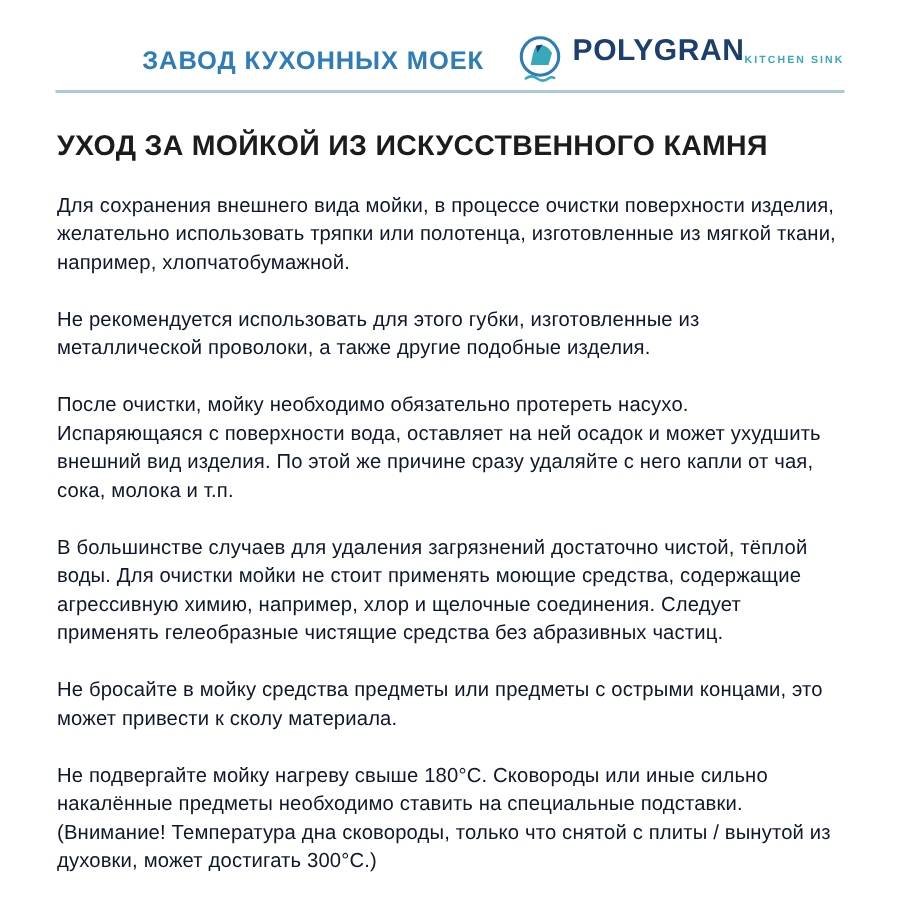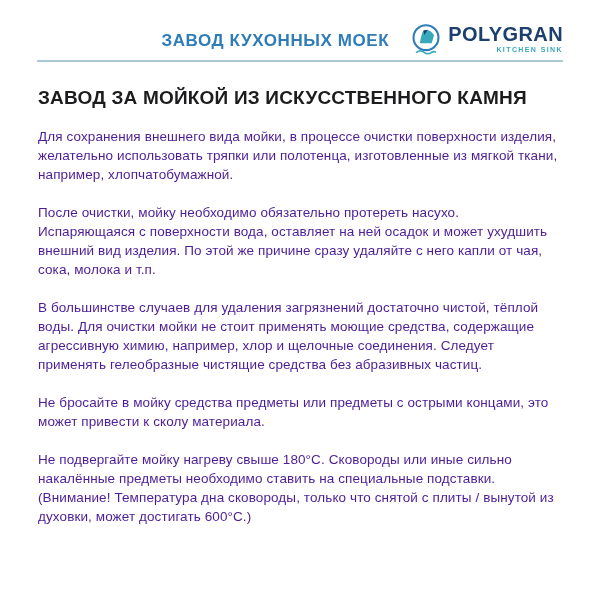--- a/index.html
+++ b/index.html
@@ -28,21 +28,21 @@
     letter-spacing: 0.6px;
     white-space: nowrap;
     margin-right: 2px;
   }
   .logo-group {
     display: flex;
     align-items: flex-start;
     gap: 5px;
   }
   .logo-icon { display: block; margin-top: -2px; }
-  .brand-col { display: flex; flex-direction: column; align-items: flex-end; }
+  .brand-col { display: flex; align-items: flex-end; }
   .brand-name {
     color: #1d3f6d;
     font-size: 20px;
     font-weight: bold;
     letter-spacing: 0.4px;
     line-height: 20px;
   }
   .brand-sub {
     color: #38a8ba;
     font-size: 7px;
@@ -58,21 +58,21 @@
   }
   .doc-title {
     color: #1c1c1e;
     font-size: 19px;
     font-weight: bold;
     letter-spacing: 0.2px;
     margin: 25px 0 0 1px;
   }
   .body-text { margin-top: 18px; }
   .body-text p {
-    color: #4c1d95;
+    color: #0f172a;
     font-size: 13.5px;
     line-height: 19px;
     letter-spacing: 0.1px;
     margin: 16px 0 19px 1px;
     max-width: 522px;
   }
 </style>
 </head>
 <body>
 
@@ -90,24 +90,25 @@
       </svg>
       <div class="brand-col">
         <div class="brand-name">POLYGRAN</div>
         <div class="brand-sub">KITCHEN SINK</div>
       </div>
     </div>
   </div>
 
   <hr class="divider">
 
-  <h1 class="doc-title">ЗАВОД ЗА МОЙКОЙ ИЗ ИСКУССТВЕННОГО КАМНЯ</h1>
+  <h1 class="doc-title">УХОД ЗА МОЙКОЙ ИЗ ИСКУССТВЕННОГО КАМНЯ</h1>
 
   <div class="body-text">
     <p>Для сохранения внешнего вида мойки, в процессе очистки поверхности изделия, желательно использовать тряпки или полотенца, изготовленные из мягкой ткани, например, хлопчатобумажной.</p>
+    <p>Не рекомендуется использовать для этого губки, изготовленные из металлической проволоки, а также другие подобные изделия.</p>
     <p>После очистки, мойку необходимо обязательно протереть насухо. Испаряющаяся с поверхности вода, оставляет на ней осадок и может ухудшить внешний вид изделия. По этой же причине сразу удаляйте с него капли от чая, сока, молока и т.п.</p>
     <p>В большинстве случаев для удаления загрязнений достаточно чистой, тёплой воды. Для очистки мойки не стоит применять моющие средства, содержащие агрессивную химию, например, хлор и щелочные соединения. Следует применять гелеобразные чистящие средства без абразивных частиц.</p>
     <p>Не бросайте в мойку средства предметы или предметы с острыми концами, это может привести к сколу материала.</p>
-    <p>Не подвергайте мойку нагреву свыше 180°С. Сковороды или иные сильно накалённые предметы необходимо ставить на специальные подставки. (Внимание! Температура дна сковороды, только что снятой с плиты / вынутой из духовки, может достигать 600°С.)</p>
+    <p>Не подвергайте мойку нагреву свыше 180°С. Сковороды или иные сильно накалённые предметы необходимо ставить на специальные подставки. (Внимание! Температура дна сковороды, только что снятой с плиты / вынутой из духовки, может достигать 300°С.)</p>
 
   </div>
 
 </div>
 
 </body></html>

